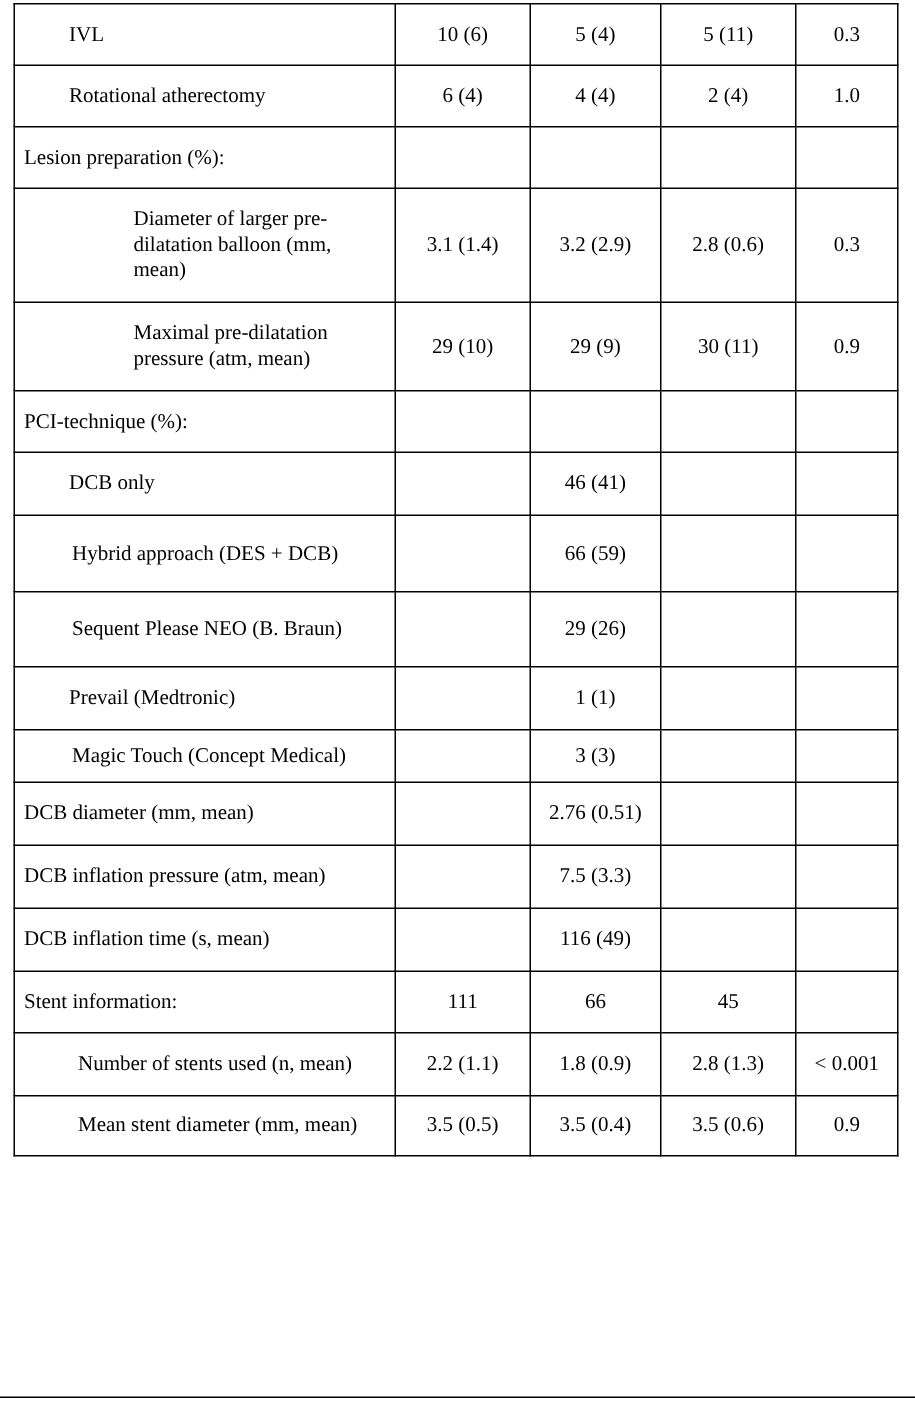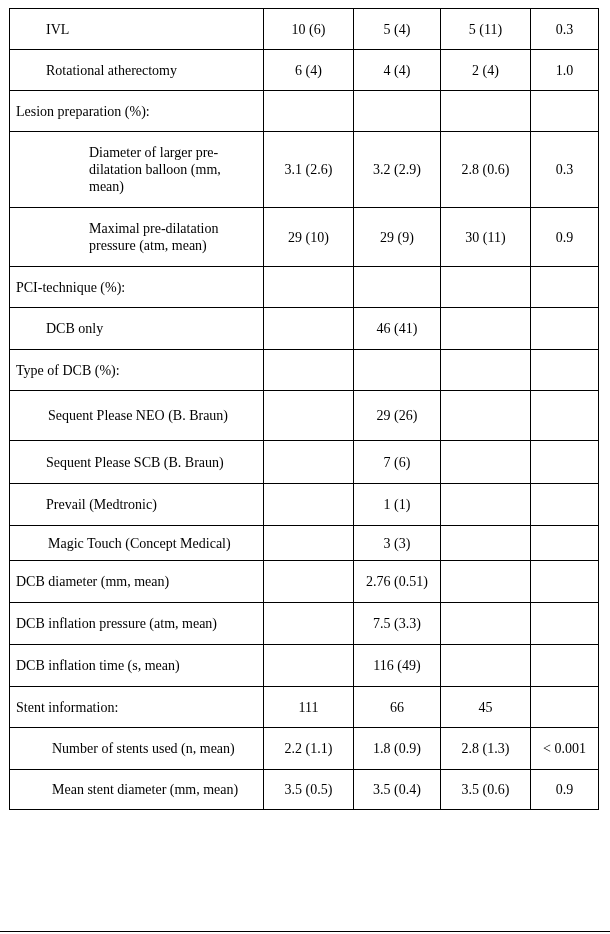--- a/index.html
+++ b/index.html
@@ -12,21 +12,21 @@
       height: 934px;
       position: relative;
       overflow: hidden;
       font-family: "Liberation Serif", "DejaVu Serif", serif;
       color: #000;
       font-size: 14px;
     }
     table.data-table {
       position: absolute;
       left: 9px;
-      top: 8px;
+      top: 2px;
       border-collapse: collapse;
       table-layout: fixed;
       width: 589px;
     }
     table.data-table td {
       border: 1.3px solid #000;
       padding: 0;
       vertical-align: middle;
       line-height: 17px;
     }
@@ -82,21 +82,21 @@
       </tr>
       <tr style="height: 41px;">
         <td class="label lvl0">Lesion preparation (%):</td>
         <td class="val"></td>
         <td class="val"></td>
         <td class="val"></td>
         <td class="val"></td>
       </tr>
       <tr style="height: 76px;">
         <td class="label lvl2">Diameter of larger pre-dilatation balloon (mm, mean)</td>
-        <td class="val">3.1 (2.6)</td>
+        <td class="val">3.1 (1.4)</td>
         <td class="val">3.2 (2.9)</td>
         <td class="val">2.8 (0.6)</td>
         <td class="val">0.3</td>
       </tr>
       <tr style="height: 59px;">
         <td class="label lvl2">Maximal pre-dilatation pressure (atm, mean)</td>
         <td class="val">29 (10)</td>
         <td class="val">29 (9)</td>
         <td class="val">30 (11)</td>
         <td class="val">0.9</td>
@@ -108,38 +108,31 @@
         <td class="val"></td>
         <td class="val"></td>
       </tr>
       <tr style="height: 42px;">
         <td class="label lvl1">DCB only</td>
         <td class="val"></td>
         <td class="val">46 (41)</td>
         <td class="val"></td>
         <td class="val"></td>
       </tr>
-      <tr style="height: 41px;">
-        <td class="label lvl0">Type of DCB (%):</td>
+      <tr style="height: 51px;">
+        <td class="label lvl1b">Hybrid approach (DES + DCB)</td>
         <td class="val"></td>
-        <td class="val"></td>
+        <td class="val">66 (59)</td>
         <td class="val"></td>
         <td class="val"></td>
       </tr>
       <tr style="height: 50px;">
         <td class="label lvl1b">Sequent Please NEO (B. Braun)</td>
         <td class="val"></td>
         <td class="val">29 (26)</td>
-        <td class="val"></td>
-        <td class="val"></td>
-      </tr>
-      <tr style="height: 43px;">
-        <td class="label lvl1">Sequent Please SCB (B. Braun)</td>
-        <td class="val"></td>
-        <td class="val">7 (6)</td>
         <td class="val"></td>
         <td class="val"></td>
       </tr>
       <tr style="height: 42px;">
         <td class="label lvl1">Prevail (Medtronic)</td>
         <td class="val"></td>
         <td class="val">1 (1)</td>
         <td class="val"></td>
         <td class="val"></td>
       </tr>

